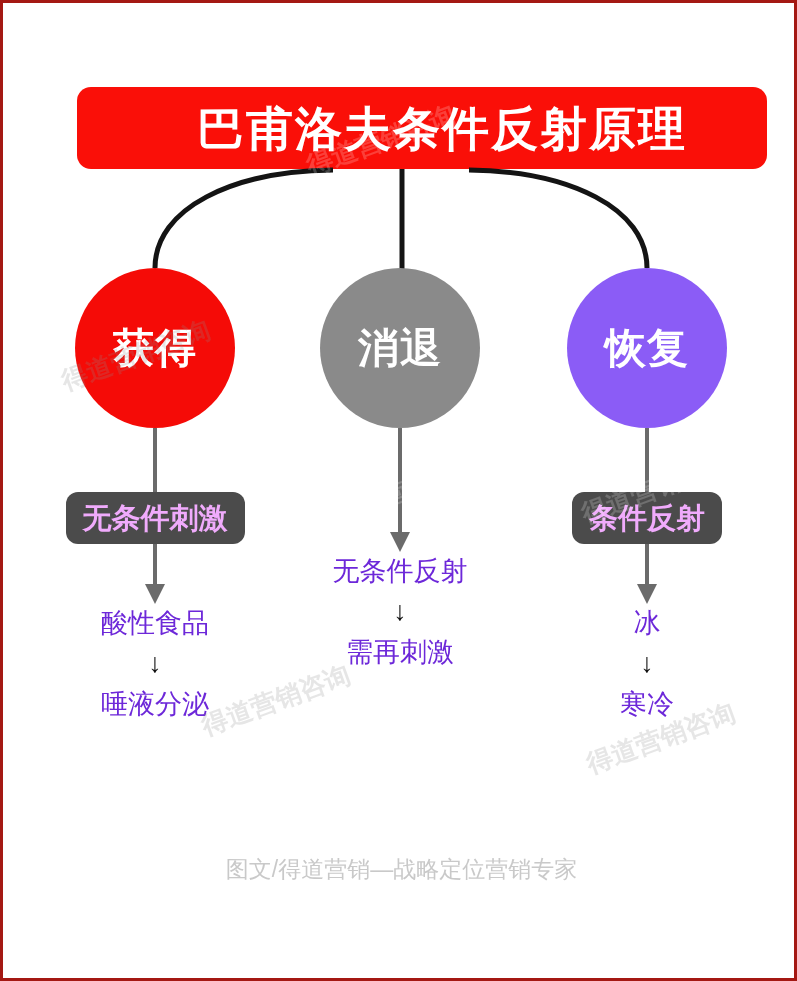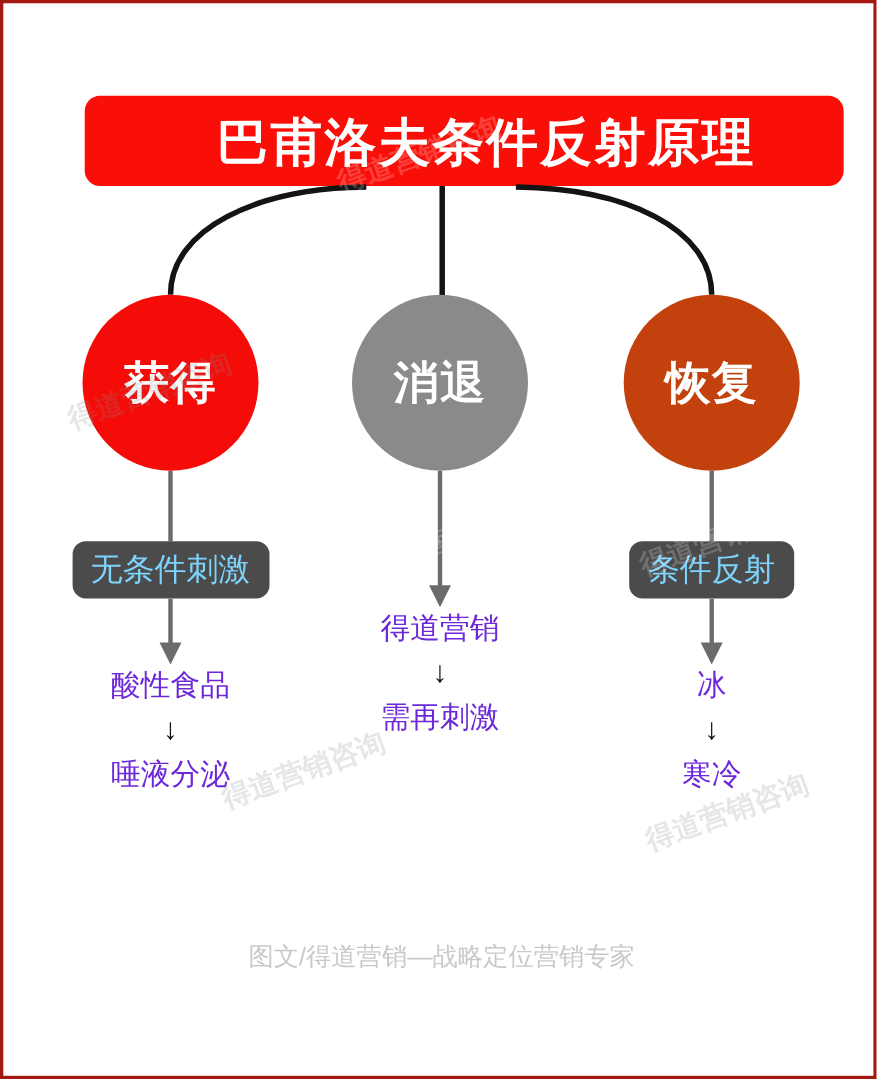--- a/index.html
+++ b/index.html
@@ -94,24 +94,25 @@
     background: #4b4b4b;
     border-radius: 12px;
     height: 52px;
     display: flex;
     align-items: center;
     justify-content: center;
     padding: 0 17px;
     box-sizing: border-box;
   }
   .pill-label {
-    color: #7dd3fc;
+    color: #f0abfc;
     font-size: 29px;
     line-height: 1;
     white-space: nowrap;
+    font-weight: bold;
   }
 
   
   .arrow-wrap {
     height: 64px;
     display: flex;
     align-items: flex-start;
     justify-content: center;
   }
 
@@ -204,27 +205,27 @@
     <div class="circle" style="background:#8A8A8A">
       <span class="circle-label">消退</span>
     </div>
     <div class="stem"></div>
     <div class="arrow-wrap">
       <svg width="26" height="62" viewBox="0 0 26 62">
         <line x1="13" y1="0" x2="13" y2="44" stroke="#6b6b6b" stroke-width="4"></line>
         <polygon points="13,60 3,40 23,40" fill="#6b6b6b"></polygon>
       </svg>
     </div>
-    <div class="outcome-text">得道营销</div>
+    <div class="outcome-text">无条件反射</div>
     <div class="mini-arrow">↓</div>
     <div class="outcome-text">需再刺激</div>
   </div>
 
   <div class="column" id="col-2">
-    <div class="circle" style="background:#c2410c">
+    <div class="circle" style="background:#8b5cf6">
       <span class="circle-label">恢复</span>
     </div>
     <div class="stem"></div>
     <div class="pill">
       <span class="pill-label">条件反射</span>
     </div>
     <div class="arrow-wrap">
       <svg width="26" height="62" viewBox="0 0 26 62">
         <line x1="13" y1="0" x2="13" y2="44" stroke="#6b6b6b" stroke-width="4"></line>
         <polygon points="13,60 3,40 23,40" fill="#6b6b6b"></polygon>

